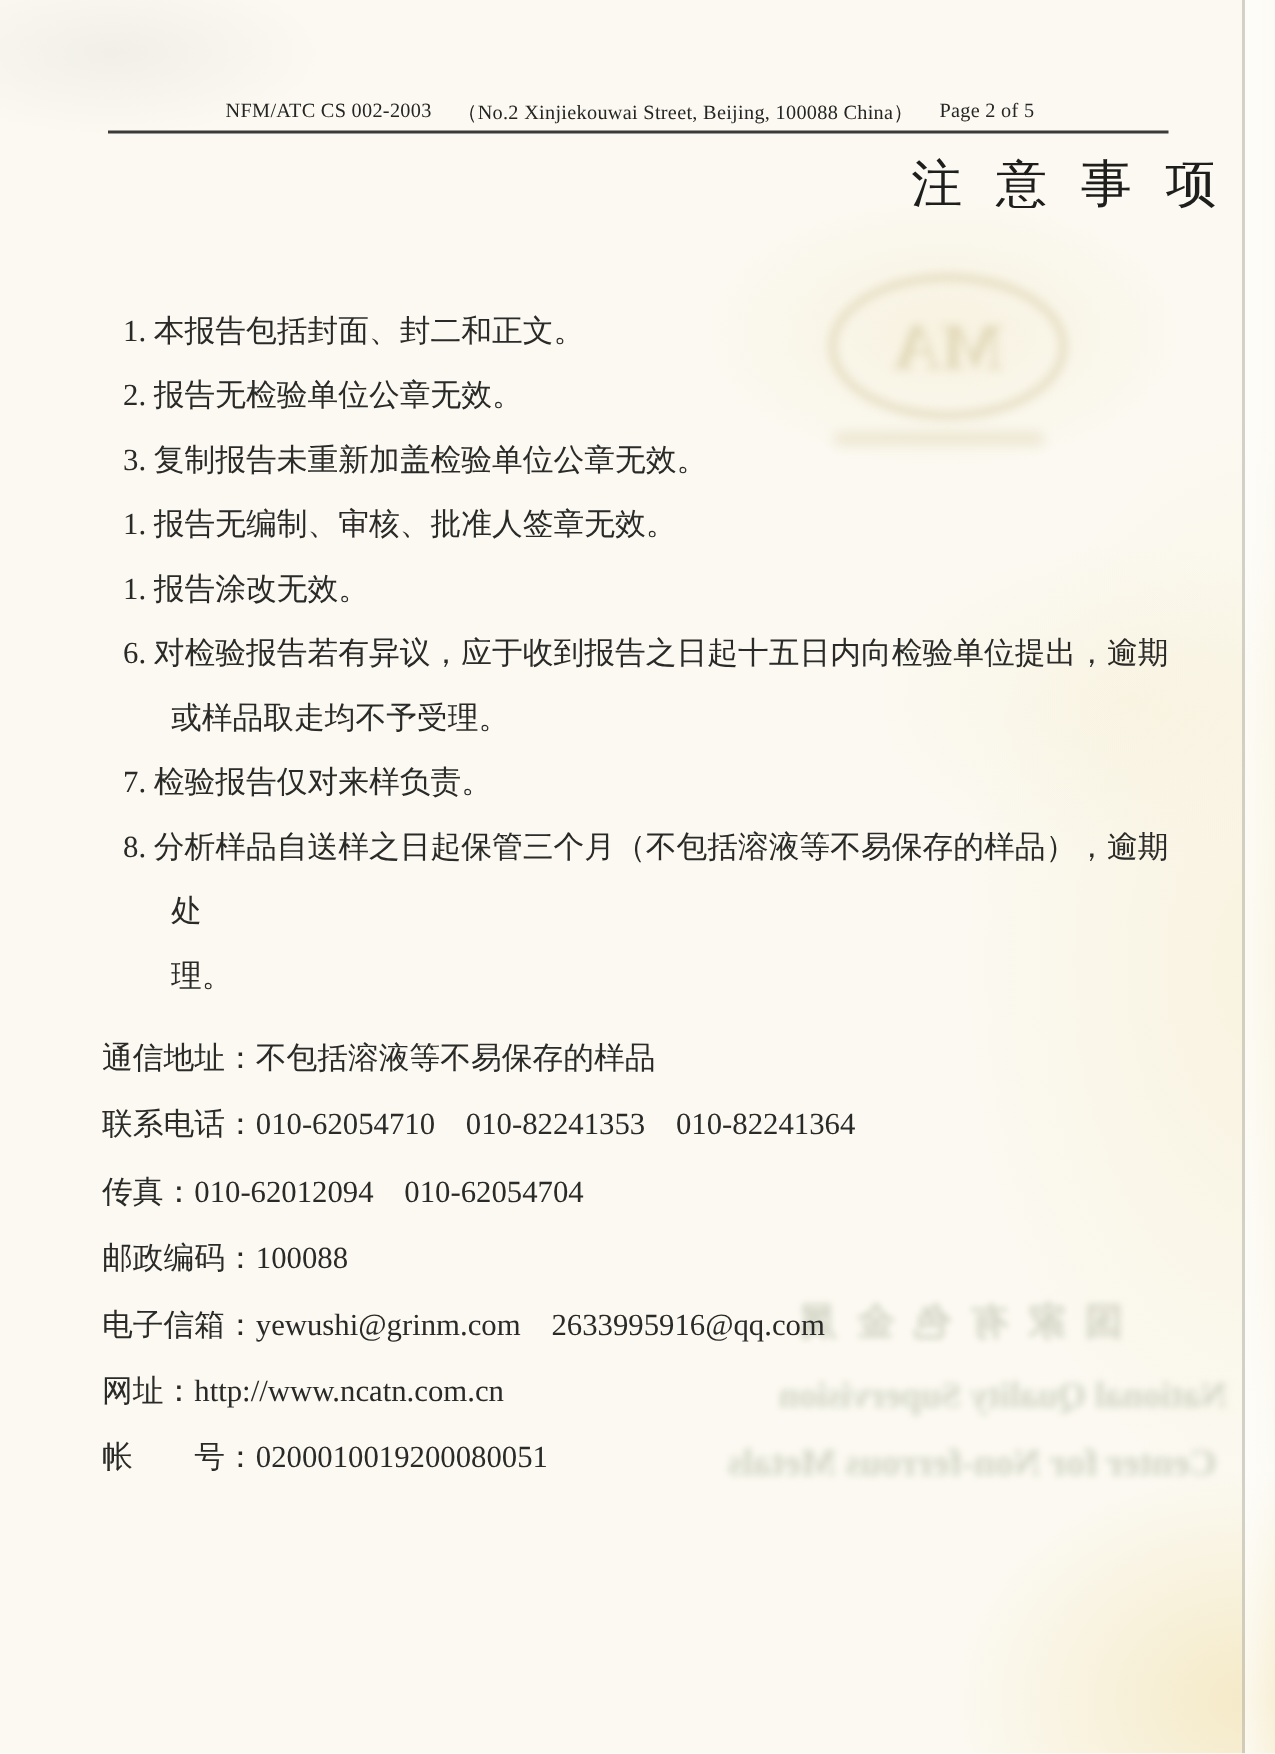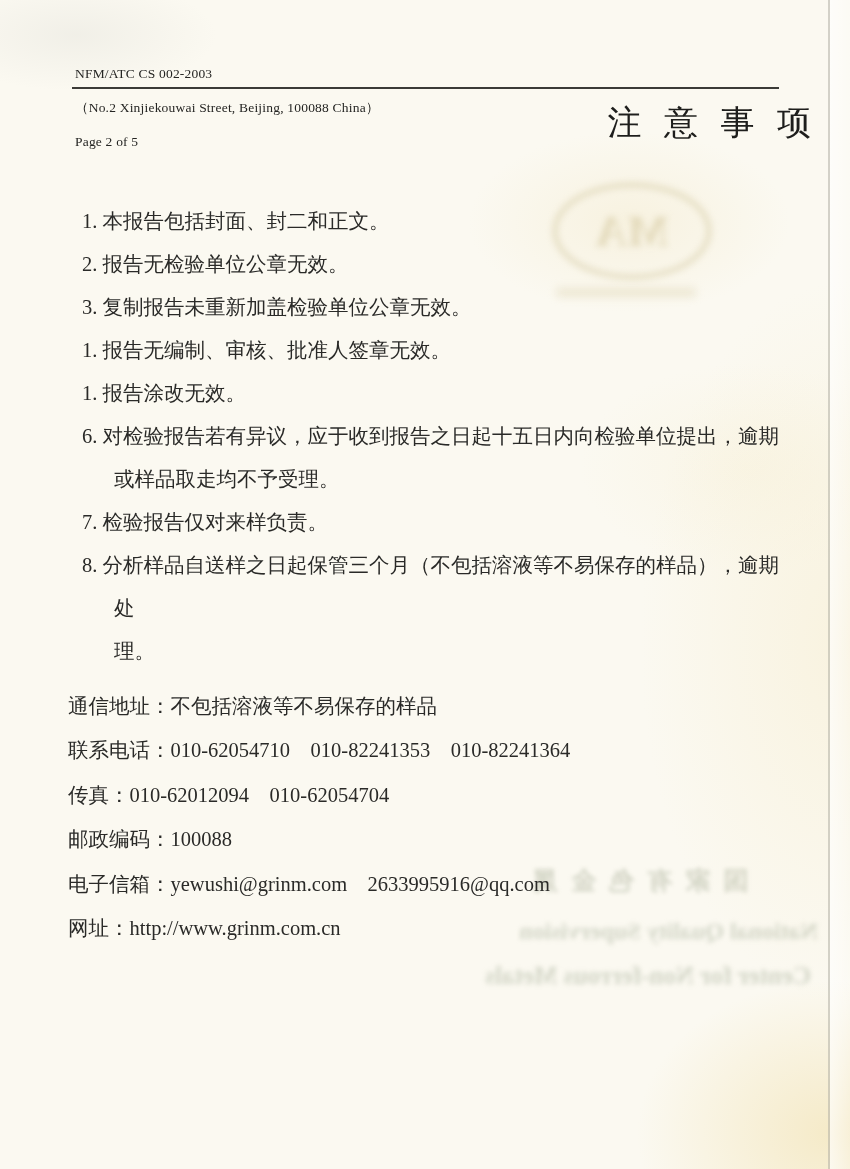--- a/index.html
+++ b/index.html
@@ -39,21 +39,20 @@
   .header-row {
     position: absolute;
     top: 66px; left: 75px; width: 690px;
     display: flex;
     justify-content: center;
     gap: 17px;
     font-size: 13.5px;
     letter-spacing: 0.2px;
     white-space: nowrap;
     color: #252523;
-    flex-direction: column;
   }
   .rule {
     position: absolute;
     top: 87px; left: 72px;
     width: 707px; height: 2px;
     background: #3b3b37;
   }
 
   
   .doc-title {
@@ -177,19 +176,20 @@
     <li>8. 分析样品自送样之日起保管三个月（不包括溶液等不易保存的样品），逾期处
 理。</li>
   </ol>
 
   <div class="contacts">
     <div class="contact-line">通信地址：不包括溶液等不易保存的样品</div>
     <div class="contact-line">联系电话：010-62054710    010-82241353    010-82241364</div>
     <div class="contact-line">传真：010-62012094    010-62054704</div>
     <div class="contact-line">邮政编码：100088</div>
     <div class="contact-line">电子信箱：yewushi@grinm.com    2633995916@qq.com</div>
-    <div class="contact-line">网址：http://www.grinm.com.cn</div>
+    <div class="contact-line">网址：http://www.ncatn.com.cn</div>
+    <div class="contact-line">帐　　号：0200010019200080051</div>
   </div>
 
   <div class="edge-bright"></div>
   <div class="edge-line"></div>
 
 </div>
 
 </body></html>

